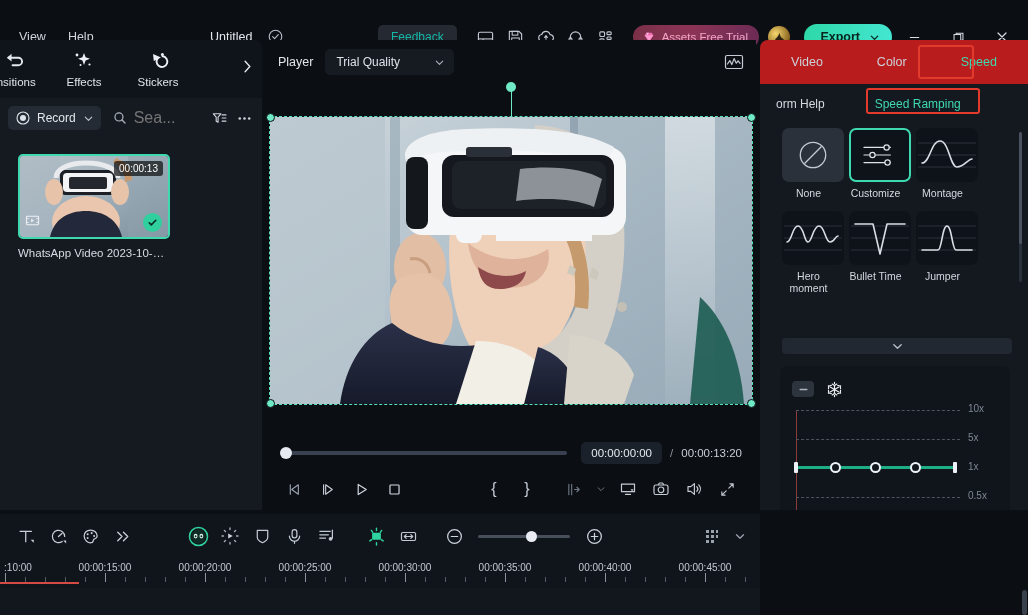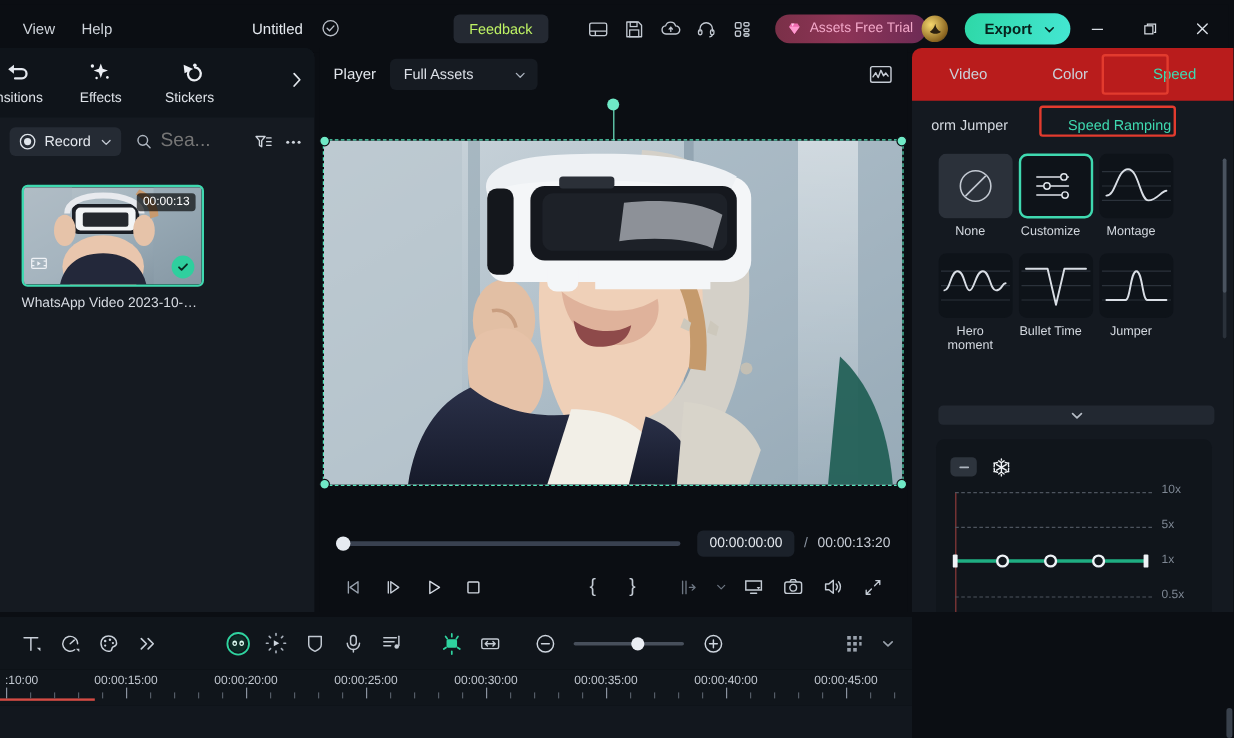--- a/index.html
+++ b/index.html
@@ -8,37 +8,37 @@
     background: #0d1117;
     font-family: "Liberation Sans", sans-serif;
     color: #d5d9e0;
     overflow: hidden;
     -webkit-font-smoothing: antialiased;
   }
   .app { position: relative; width: 1028px; height: 615px; background: #0b0e13; }
 
   
   .titlebar {
-    position: absolute; left: 0; top: 4px; width: 1024px; height: 40px;
+    position: absolute; left: 0; top: 17px; width: 1024px; height: 40px;
     background: #0b0e13; display: flex; align-items: center;
   }
   .menu-items { display: flex; align-items: center; gap: 0; padding-left: 2px; }
   .menu-item {
     font-size: 12.5px; color: #cfd4db; padding: 5px 11px; border-radius: 4px; cursor: default;
     white-space: nowrap;
   }
   .menu-item:first-child { color: #b44; overflow: hidden; width: 6px; padding-left: 0; padding-right: 0; }
   .proj-title {
     position: absolute; left: 210px; font-size: 12.5px; color: #e4e8ee;
   }
   .saved-ico { position: absolute; left: 268px; top: 12px; }
   .tb-center { position: absolute; left: 378px; top: 0; height: 40px; display: flex; align-items: center; gap: 0; }
   .feedback-btn {
-    background: #242932; color: #bef264; font-size: 12px; padding: 5px 13px;
-    border-radius: 5px; cursor: pointer; margin-right: 27px;
+    background: #242932; color: #14b8a6; font-size: 12px; padding: 5px 13px;
+    border-radius: 5px; cursor: pointer; margin-right: 14px;
   }
   .tb-ico {
     width: 30px; height: 30px; display: flex; align-items: center; justify-content: center;
     border-radius: 5px; cursor: pointer;
   }
   .assets-badge {
     margin-left: 12px; display: flex; align-items: center; gap: 6px;
     padding: 5px 11px 5px 9px; border-radius: 13px;
     background: linear-gradient(90deg, #7a3048 0%, #8d3456 45%, #6d2b55 100%);
     cursor: pointer;
@@ -480,21 +480,21 @@
         </div>
         <div class="media-name">WhatsApp Video 2023-10-05...</div>
       </div>
     </div>
   </div>
 
   <div class="player">
     <div class="player-head">
       <div class="ttl">Player</div>
       <div class="quality-sel">
-        <span class="qv">Full Assets</span>
+        <span class="qv">Trial Quality</span>
         <span style="display:flex">
           <svg width="11" height="11" viewBox="0 0 12 12">
               <path d="M2.5 4.5L6 8l3.5-3.5" fill="none" stroke="#aab2bd" stroke-width="1.2" stroke-linecap="round" stroke-linejoin="round"></path>
             </svg>
         </span>
       </div>
       <div class="graph-ico">
         <svg width="20" height="18" viewBox="0 0 20 18">
             <rect x="1.5" y="2.5" width="17" height="13" rx="1.5" fill="none" stroke="#c6ccd5" stroke-width="1.2"></rect>
             <path d="M3.5 11l2.3-3.4 2 4 2.3-6 2.2 4.6 1.8-2.4 2 2.6" fill="none" stroke="#c6ccd5" stroke-width="1.2" stroke-linejoin="round" stroke-linecap="round"></path>
@@ -655,21 +655,21 @@
 
   <div class="rightpanel">
     <div class="rp-tabs">
       <div class="rp-tab">Video</div>
       <div class="rp-tab">Color</div>
       <div class="rp-tab active">Speed</div>
     </div>
     <div class="redbox" style="left:158px;top:5px;width:56px;height:34px"></div>
 
     <div class="rp-sub">
-      <div class="sub-opt">orm Jumper</div>
+      <div class="sub-opt">orm Help</div>
       <div class="sub-opt act" style="margin-left:36px">Speed Ramping</div>
     </div>
     <div class="redbox" style="left:106px;top:48px;width:114px;height:26px"></div>
 
     <div class="preset-area">
       <div class="preset-grid">
 
         <div class="preset none">
           <div class="tile">
             <span style="display:flex">

